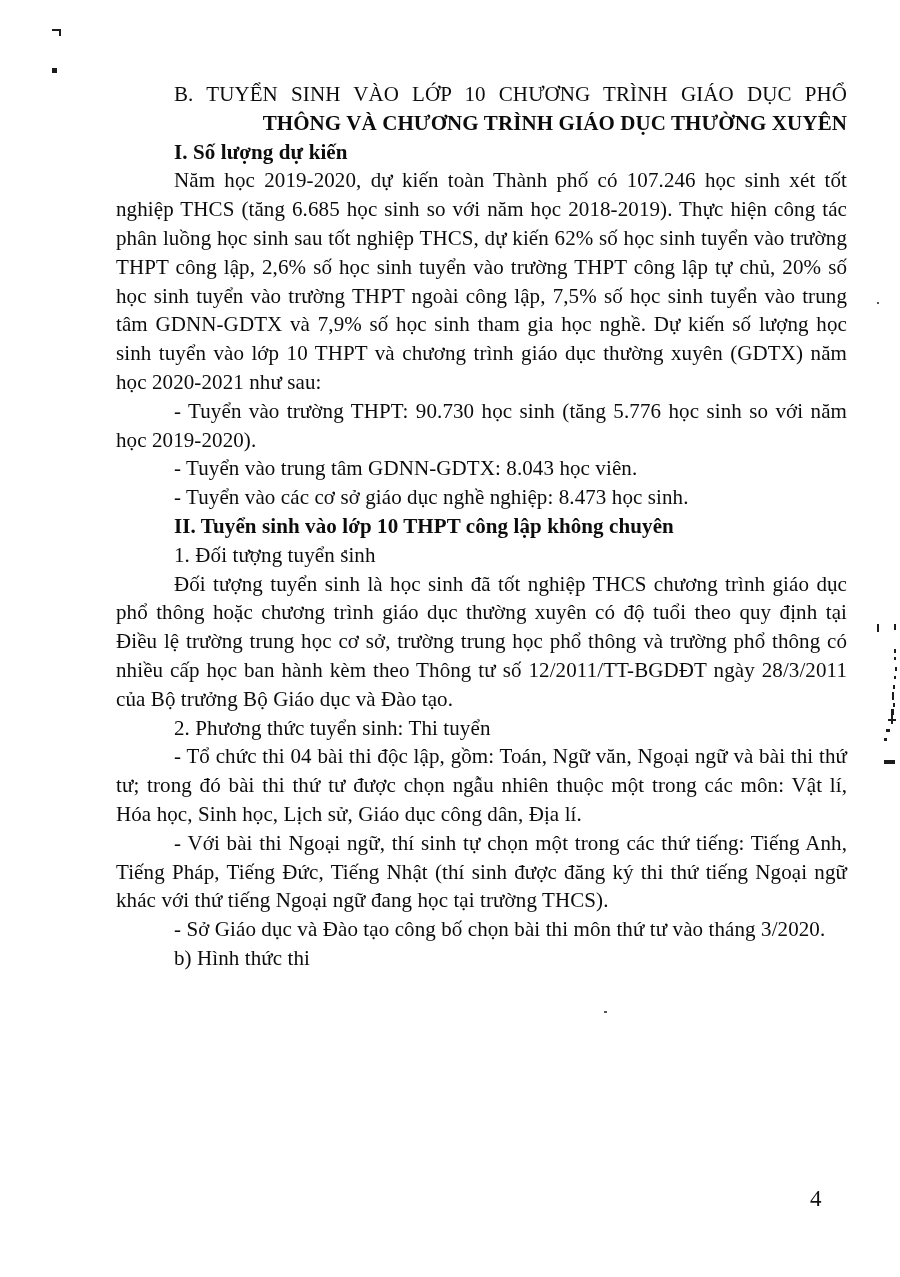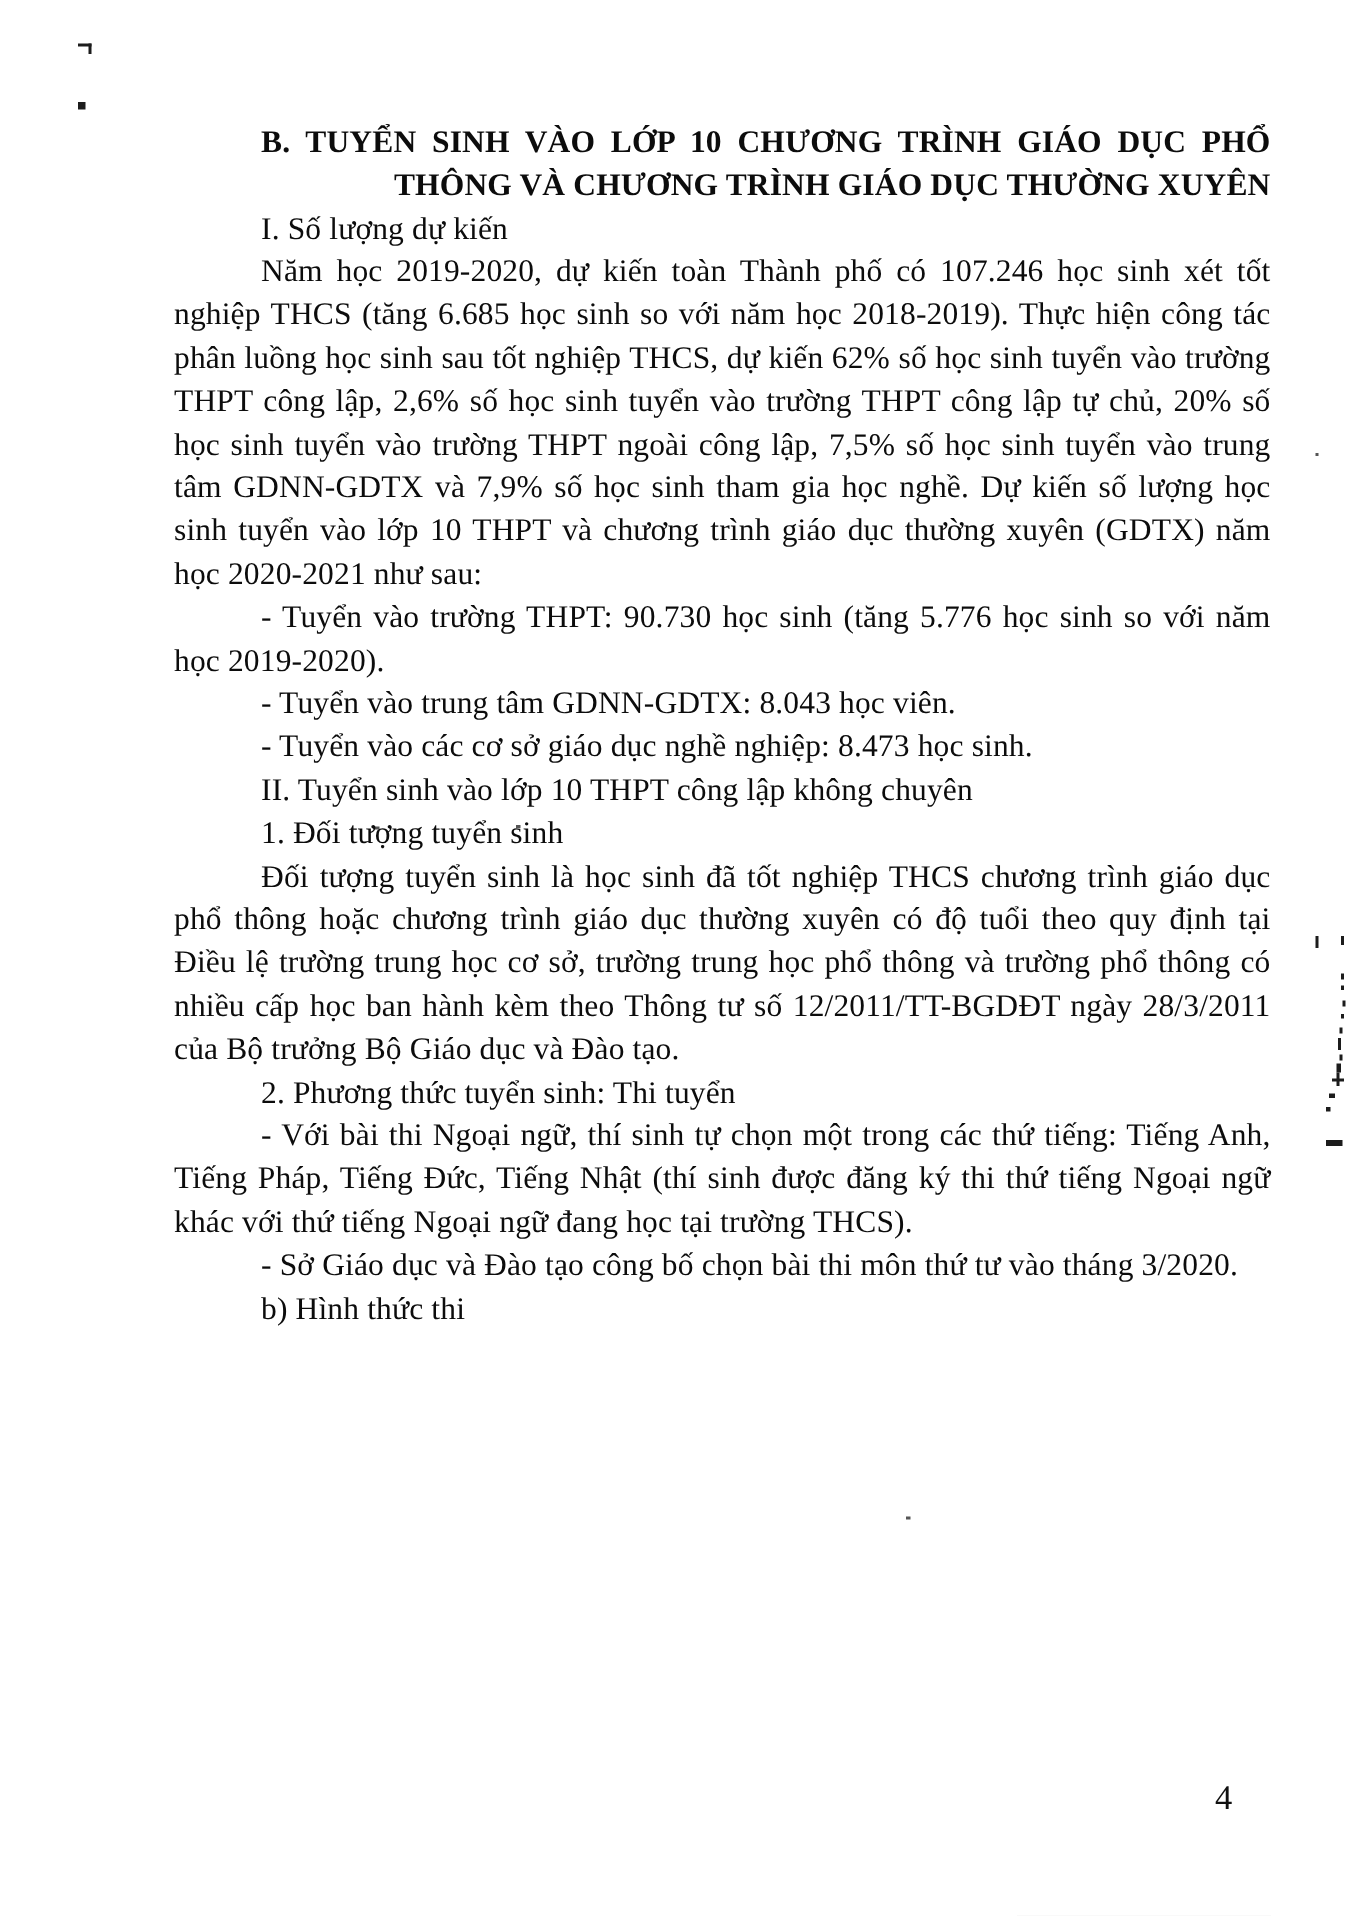--- a/index.html
+++ b/index.html
@@ -16,32 +16,32 @@
   .doc{
     position:absolute;
     left:116px;top:80px;width:731px;
     font-size:21px;
     line-height:28.8px;
     text-align:justify;
     letter-spacing:0.1px;
   }
   .doc p{margin:0;text-indent:58px;}
   .h-line1{
-    font-weight:bold;
+    font-weight:normal;
     text-align:justify;
     text-align-last:justify;
     text-indent:58px;
     white-space:normal;
   }
   .h-line2{
     font-weight:bold;
     text-indent:-13px;
     text-align:right;
   }
-  .bold{font-weight:normal;}
+  .bold{font-weight:bold;}
   .pageno{
     position:absolute;
     left:810px;top:1186px;
     font-size:23px;
     color:#111;
   }
   
   .art{position:absolute;background:#1c1c1c;}
   .art-corner{
     position:absolute;left:52px;top:29px;width:7px;height:5px;
@@ -82,19 +82,20 @@
     <p class="h-line2">THÔNG VÀ CHƯƠNG TRÌNH GIÁO DỤC THƯỜNG XUYÊN</p>
     <p class="bold">I. Số lượng dự kiến</p>
     <p>Năm học 2019-2020, dự kiến toàn Thành phố có 107.246 học sinh xét tốt nghiệp THCS (tăng 6.685 học sinh so với năm học 2018-2019). Thực hiện công tác phân luồng học sinh sau tốt nghiệp THCS, dự kiến 62% số học sinh tuyển vào trường THPT công lập, 2,6% số học sinh tuyển vào trường THPT công lập tự chủ, 20% số học sinh tuyển vào trường THPT ngoài công lập, 7,5% số học sinh tuyển vào trung tâm GDNN-GDTX và 7,9% số học sinh tham gia học nghề. Dự kiến số lượng học sinh tuyển vào lớp 10 THPT và chương trình giáo dục thường xuyên (GDTX) năm học 2020-2021 như sau:</p>
     <p>- Tuyển vào trường THPT: 90.730 học sinh (tăng 5.776 học sinh so với năm học 2019-2020).</p>
     <p>- Tuyển vào trung tâm GDNN-GDTX: 8.043 học viên.</p>
     <p>- Tuyển vào các cơ sở giáo dục nghề nghiệp: 8.473 học sinh.</p>
     <p class="bold">II. Tuyển sinh vào lớp 10 THPT công lập không chuyên</p>
     <p>1. Đối tượng tuyển sinh</p>
     <p>Đối tượng tuyển sinh là học sinh đã tốt nghiệp THCS chương trình giáo dục phổ thông hoặc chương trình giáo dục thường xuyên có độ tuổi theo quy định tại Điều lệ trường trung học cơ sở, trường trung học phổ thông và trường phổ thông có nhiều cấp học ban hành kèm theo Thông tư số 12/2011/TT-BGDĐT ngày 28/3/2011 của Bộ trưởng Bộ Giáo dục và Đào tạo.</p>
     <p>2. Phương thức tuyển sinh: Thi tuyển</p>
+    <p>- Tổ chức thi 04 bài thi độc lập, gồm: Toán, Ngữ văn, Ngoại ngữ và bài thi thứ tư; trong đó bài thi thứ tư được chọn ngẫu nhiên thuộc một trong các môn: Vật lí, Hóa học, Sinh học, Lịch sử, Giáo dục công dân, Địa lí.</p>
     <p>- Với bài thi Ngoại ngữ, thí sinh tự chọn một trong các thứ tiếng: Tiếng Anh, Tiếng Pháp, Tiếng Đức, Tiếng Nhật (thí sinh được đăng ký thi thứ tiếng Ngoại ngữ khác với thứ tiếng Ngoại ngữ đang học tại trường THCS).</p>
     <p>- Sở Giáo dục và Đào tạo công bố chọn bài thi môn thứ tư vào tháng 3/2020.</p>
     <p>b) Hình thức thi</p>
   </div>
 
   <div class="pageno">4</div>
 </div>
 
 </body></html>

